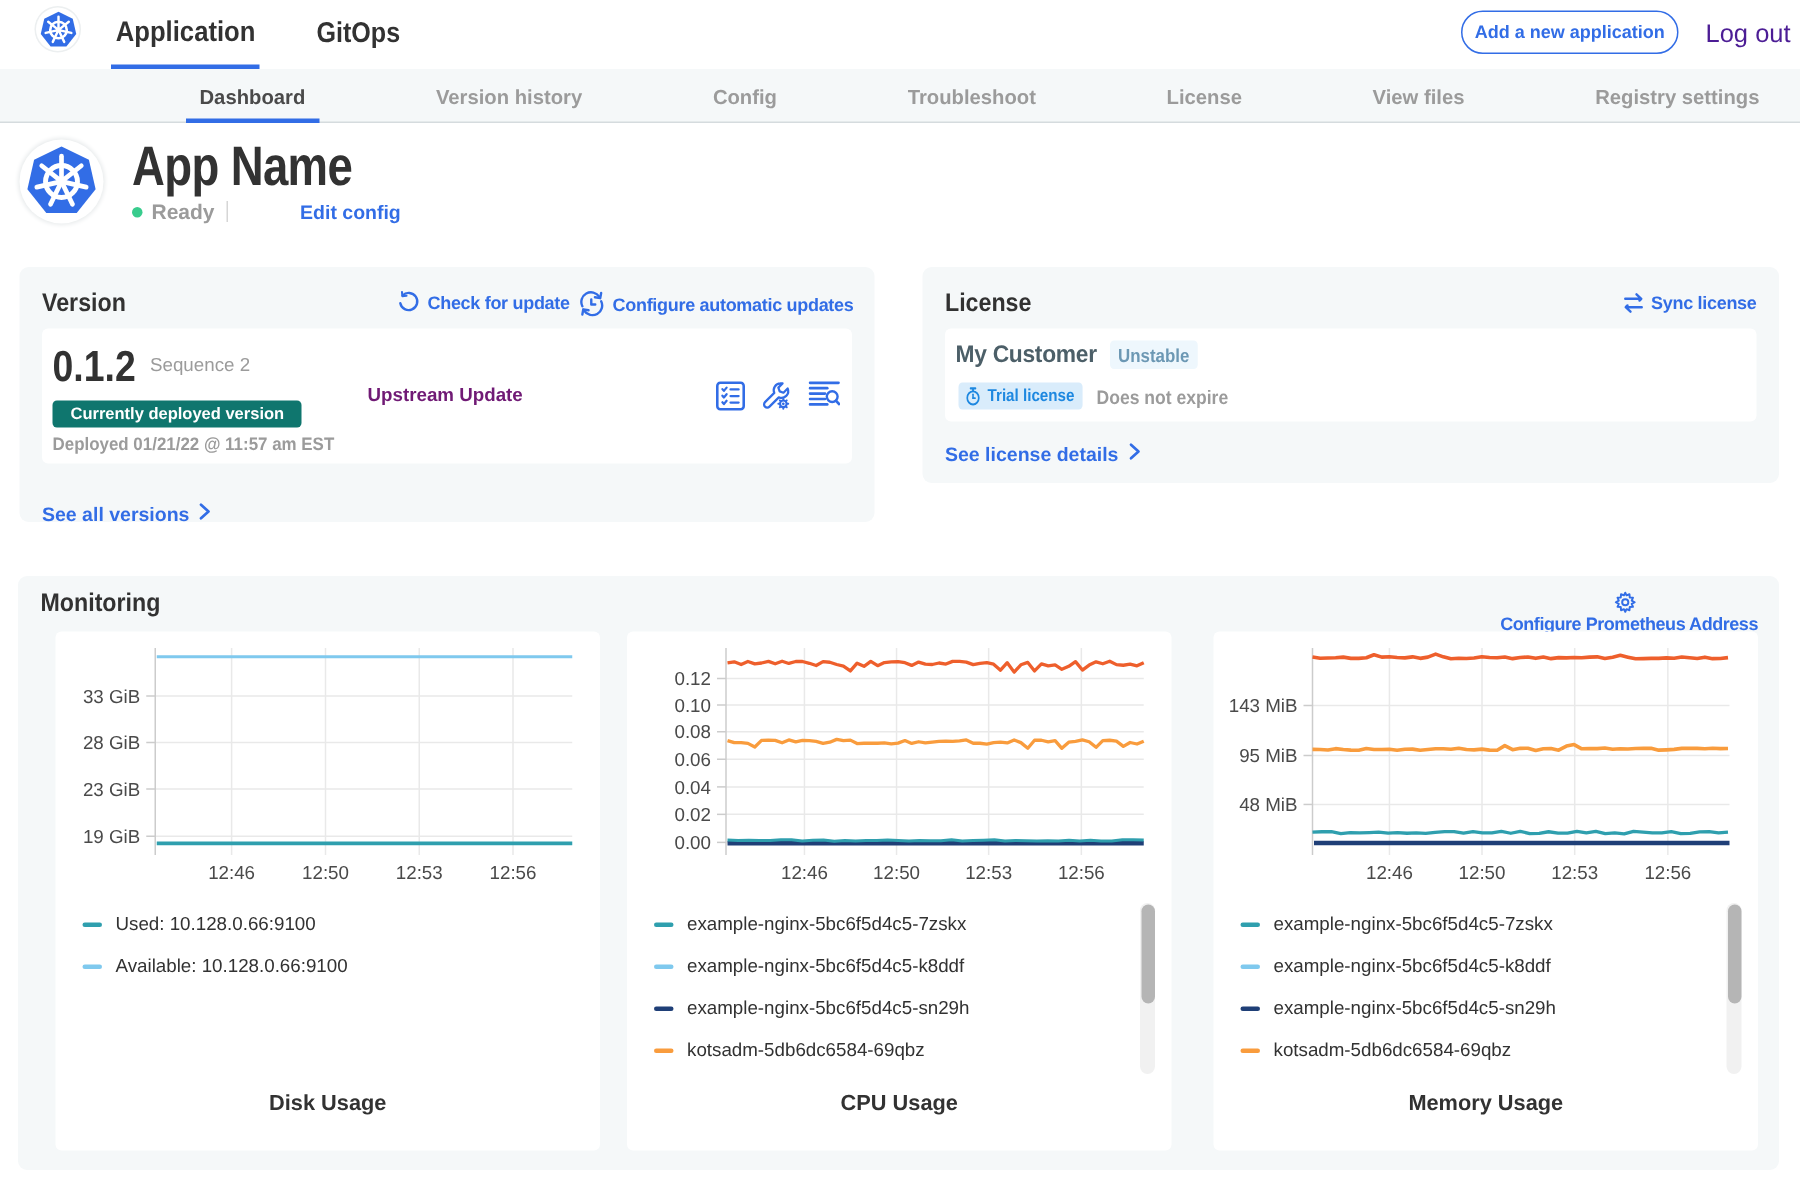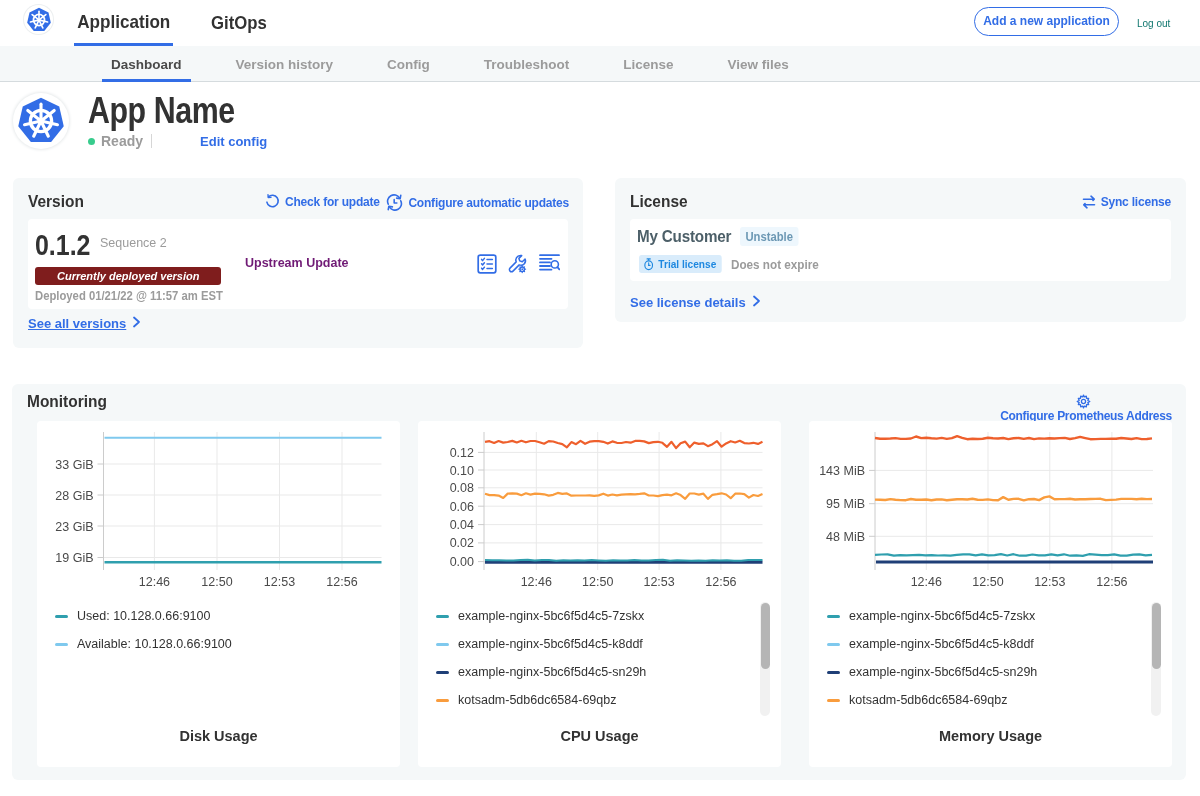--- a/index.html
+++ b/index.html
@@ -10,24 +10,24 @@
 
 
 #topbar { position:absolute; left:0; top:0; width:1200px; height:46px; background:#fff; }
 #toplogo { position:absolute; left:24px; top:5px; width:29px; height:29px; border-radius:50%; background:#fff; box-shadow:0 0 0 1px #eceff0; display:flex; align-items:center; justify-content:center; }
 .topnav { position:absolute; top:0; height:46px; display:flex; align-items:center; font-size:19px; font-weight:bold; color:#323232; }
 #nav-app { left:74px; width:99px; justify-content:center; border-bottom:3px solid #326de6; }
 #nav-app span { transform:scaleX(0.9); }
 #nav-gitops span { transform:scaleX(0.88); transform-origin:0 50%; }
 #nav-gitops { left:188px;margin-left:23px; }
 #addappbtn { position:absolute; left:974px; top:7px; width:145px; height:29px; border:1.5px solid #326de6; border-radius:15px; background:#fff; color:#326de6; font-weight:bold; font-size:12px; font-family:"Liberation Sans",sans-serif; text-align:center; line-height:26px; }
-#logout { position:absolute; left:1137px; top:0; height:46px; display:flex; align-items:center; font-size:10px; color:#0f766e; }
-
-
-#subnav { position:absolute; left:0; top:46px; width:1200px; height:36px; background:#f5f8f9; border-bottom:1px solid #d5dbde; display:flex; padding-left:84px; }
+#logout { position:absolute; left:1137px; top:0; height:46px; display:flex; align-items:center; font-size:17px; color:#4c1d95; }
+
+
+#subnav { position:absolute; left:0; top:46px; width:1200px; height:36px; background:#f5f8f9; border-bottom:1px solid #d5dbde; display:flex; padding-left:106px;justify-content:space-between; }
 .tab { height:36px; display:flex; align-items:center; padding:0 27px; white-space:nowrap; font-size:13.5px; color:#9b9b9b; font-weight:bold; }
 .tab.active { color:#4a4a4a; position:relative; }
 .tab.active::after { content:''; position:absolute; left:18px; right:18px; bottom:0; height:3px; background:#326de6; }
 
 
 #applogo { position:absolute; left:13px; top:93px; width:56px; height:56px; border-radius:50%; background:#fff; box-shadow:0 0 3px 1px #e8ebec; display:flex; align-items:center; justify-content:center; }
 #appname { position:absolute; left:88px; top:90px; font-size:37px; font-weight:bold; color:#323232; letter-spacing:-0.5px; transform:scaleX(0.82); transform-origin:0 50%; white-space:nowrap; }
 #appstatus { position:absolute; left:88px; top:133px; height:16px; display:flex; align-items:center; font-size:14px; }
 .gdot { width:7px; height:7px; border-radius:50%; background:#38cc8d; margin-right:6px; }
 .ready { color:#9b9b9b; font-weight:bold; margin-right:8px; }
@@ -40,28 +40,28 @@
 #liccard { left:615px; width:571px; height:144px; }
 .cardtitle { position:absolute; left:15px; top:14px; font-size:17px; font-weight:bold; color:#323232; transform:scaleX(0.91); transform-origin:0 50%; }
 .innercard { position:absolute; left:15px; background:#fff; border-radius:4px; }
 #verinner { top:41px; width:540px; height:90px; }
 #licinner { top:41px; width:541px; height:62px; }
 .iconlink { position:absolute; top:16px; display:flex; align-items:center; font-size:12px; letter-spacing:-0.2px; font-weight:bold; color:#326de6; white-space:nowrap; }
 .iconlink svg { margin-right:5px; }
 #checkupd { left:252px; }
 #confauto { right:14px; }
 #synclic { right:15px; }
-#seeall { position:absolute; left:15px; top:138px; font-size:13px; font-weight:bold; color:#326de6; display:flex; align-items:center;text-decoration:underline;}
+#seeall { position:absolute; left:15px; top:157px; font-size:13px; font-weight:bold; color:#326de6; display:flex; align-items:center;}
 #seelic { position:absolute; left:15px; top:117px; font-size:13px; font-weight:bold; color:#326de6; display:flex; align-items:center;}
 .chev { margin-left:6px; }
 
 
 #vernum { position:absolute; left:7px; top:10px; font-size:29px; font-weight:bold; color:#323232; transform:scaleX(0.86); transform-origin:0 50%; }
 #seq { position:absolute; left:72px; top:17px; font-size:12.5px; color:#9b9b9b; }
-#curbadge { position:absolute; left:7px; top:48px; background:#7f1d1d; color:#fff; font-size:11px; font-weight:bold; border-radius:3px; padding:3px 22px;font-style:italic; }
+#curbadge { position:absolute; left:7px; top:48px; background:#0f766e; color:#fff; font-size:11px; font-weight:bold; border-radius:3px; padding:3px 12px; }
 #deployed { position:absolute; left:7px; top:70px; font-size:12px; font-weight:bold; color:#9b9b9b; transform:scaleX(0.94); transform-origin:0 50%; white-space:nowrap; }
 #upstream { position:absolute; left:217px; top:37px; font-size:12.5px; font-weight:bold; color:#701a75; }
 .vericons { position:absolute; right:8px; top:35px; display:flex; gap:11px; }
 
 
 #custname { position:absolute; left:7px; top:9px; font-size:16px; font-weight:bold; color:#4c5f68; letter-spacing:-0.2px; transform:scaleX(0.95); transform-origin:0 50%; white-space:nowrap; }
 #unstable { position:absolute; left:110px; top:8px; background:#eef7fd; color:#6c98b4; font-size:12.5px; font-weight:bold; border-radius:3px; padding:2.5px 6px; transform:scaleX(0.9); transform-origin:0 50%; white-space:nowrap; }
 #trialbadge { position:absolute; left:9px; top:36px; background:#d9ecfb; color:#1e88e0; font-size:11.5px; font-weight:bold; border-radius:3px; padding:2.5px 6px 2.5px 5px; display:flex; align-items:center; transform:scaleX(0.88); transform-origin:0 50%; white-space:nowrap; }
 #trialbadge svg { margin-right:5px; }
 #noexpire { position:absolute; left:101px; top:38px; font-size:13px; font-weight:bold; color:#9b9b9b; transform:scaleX(0.9); transform-origin:0 50%; white-space:nowrap; }
@@ -115,20 +115,21 @@
   <div id="addappbtn">Add a new application</div>
   <div id="logout">Log out</div>
 </div>
 <div id="subnav">
   <div class="tab active">Dashboard</div>
   <div class="tab">Version history</div>
   <div class="tab">Config</div>
   <div class="tab">Troubleshoot</div>
   <div class="tab">License</div>
   <div class="tab">View files</div>
+  <div class="tab">Registry settings</div>
 </div>
 
 <div id="applogo">
     <svg width="50" height="50" viewBox="-12 -12 24 24">
       <path d="M0.00,-11.20 L8.76,-6.98 L10.92,2.49 L4.86,10.09 L-4.86,10.09 L-10.92,2.49 L-8.76,-6.98 Z" fill="#326de6"></path>
       <g stroke="#fff" stroke-width="1.5" stroke-linecap="round">
         <line x1="0.00" y1="-1.60" x2="0.00" y2="-8.10"></line>
         <line x1="1.25" y1="-1.00" x2="6.33" y2="-5.05"></line>
         <line x1="1.56" y1="0.36" x2="7.90" y2="1.80"></line>
         <line x1="0.69" y1="1.44" x2="3.51" y2="7.30"></line>

